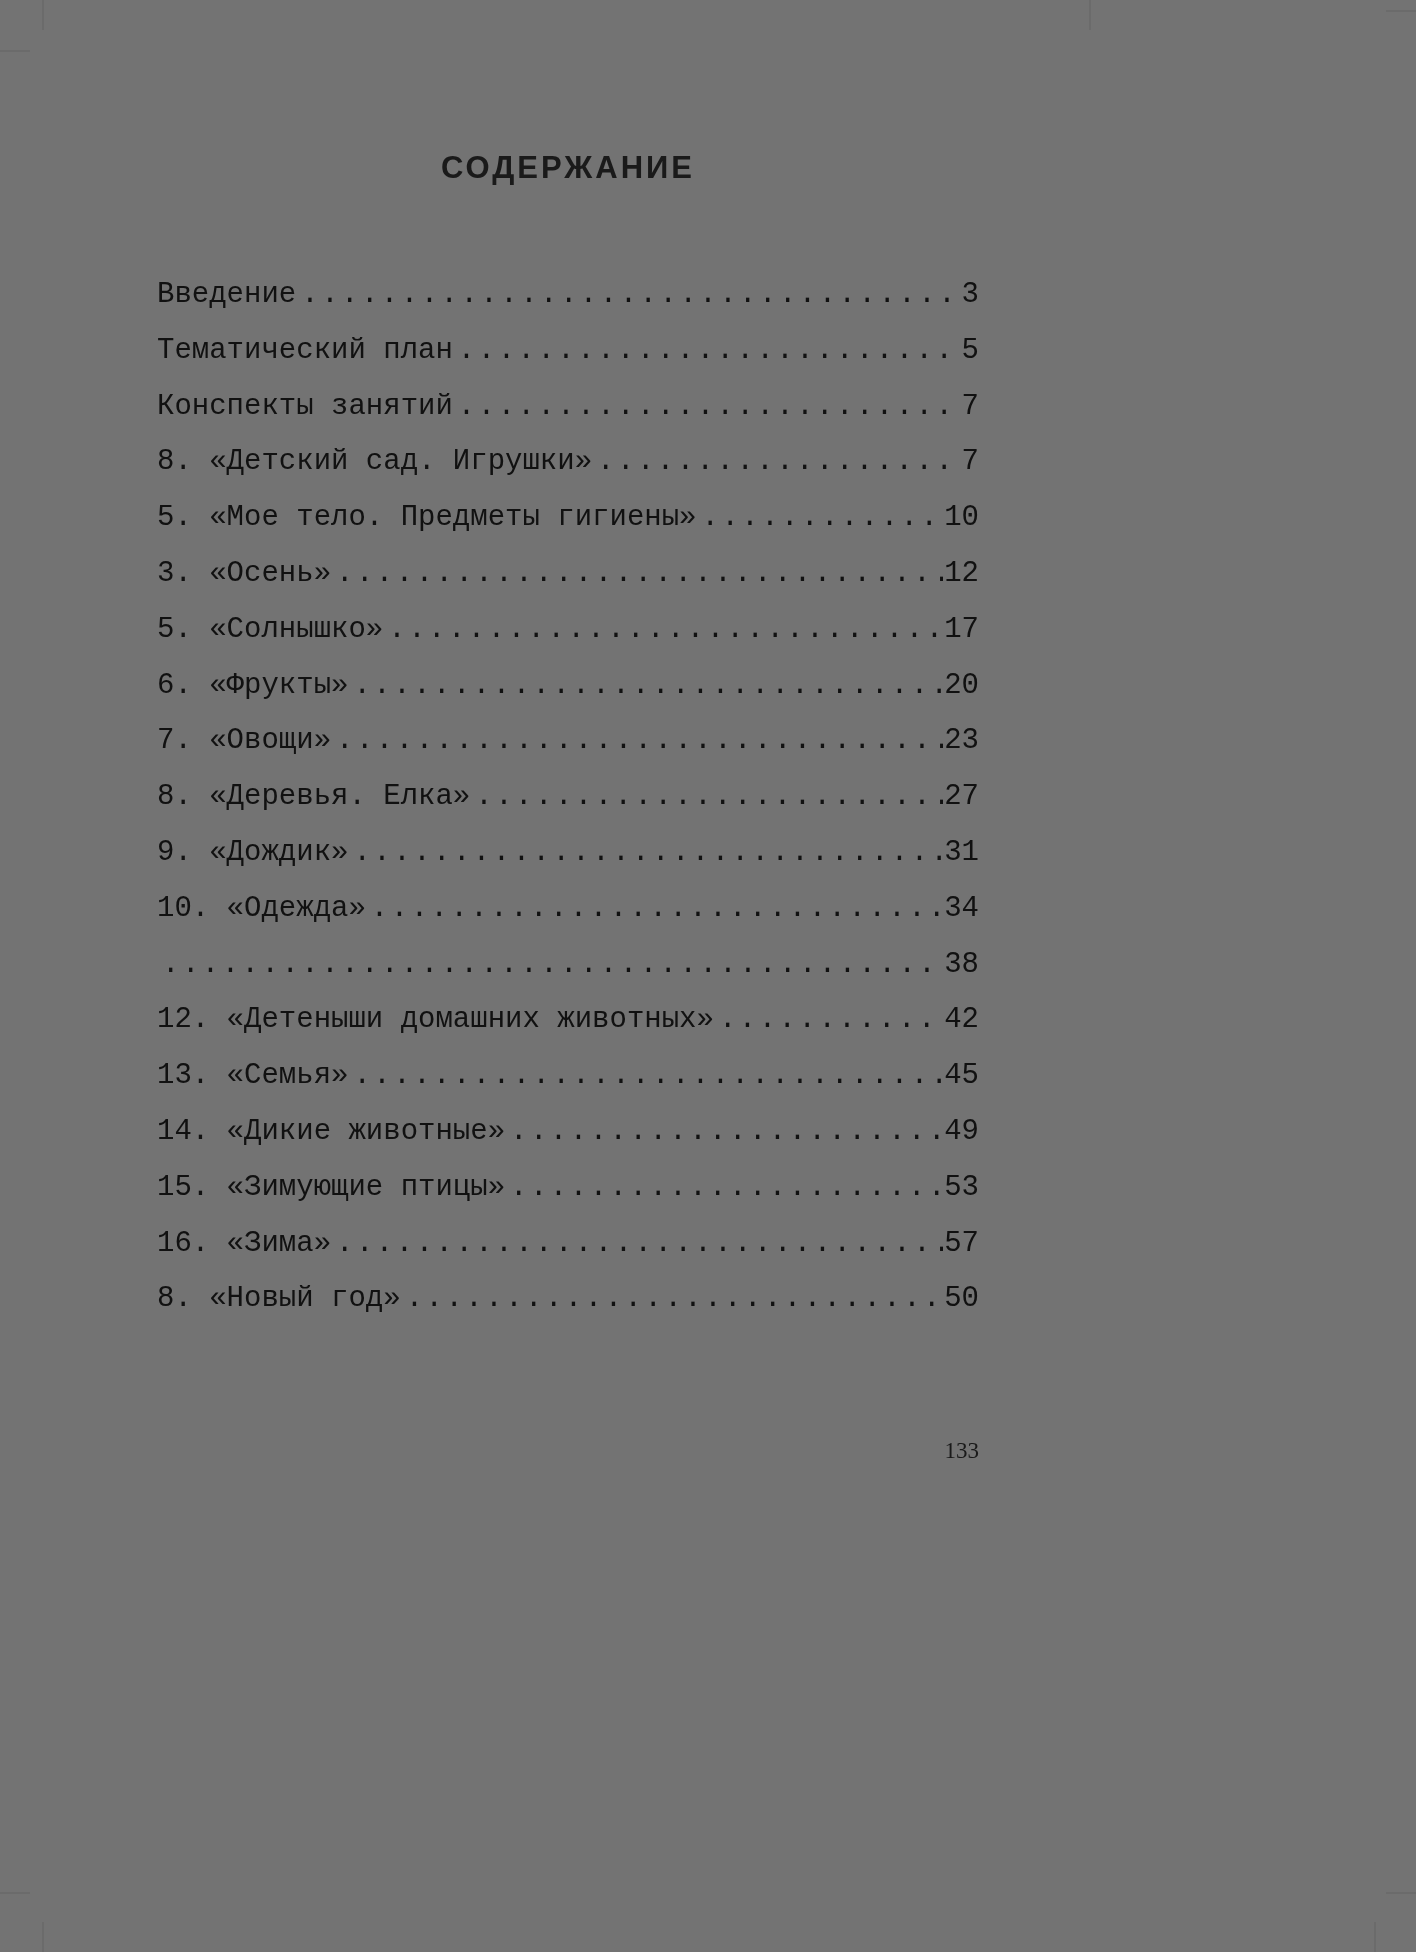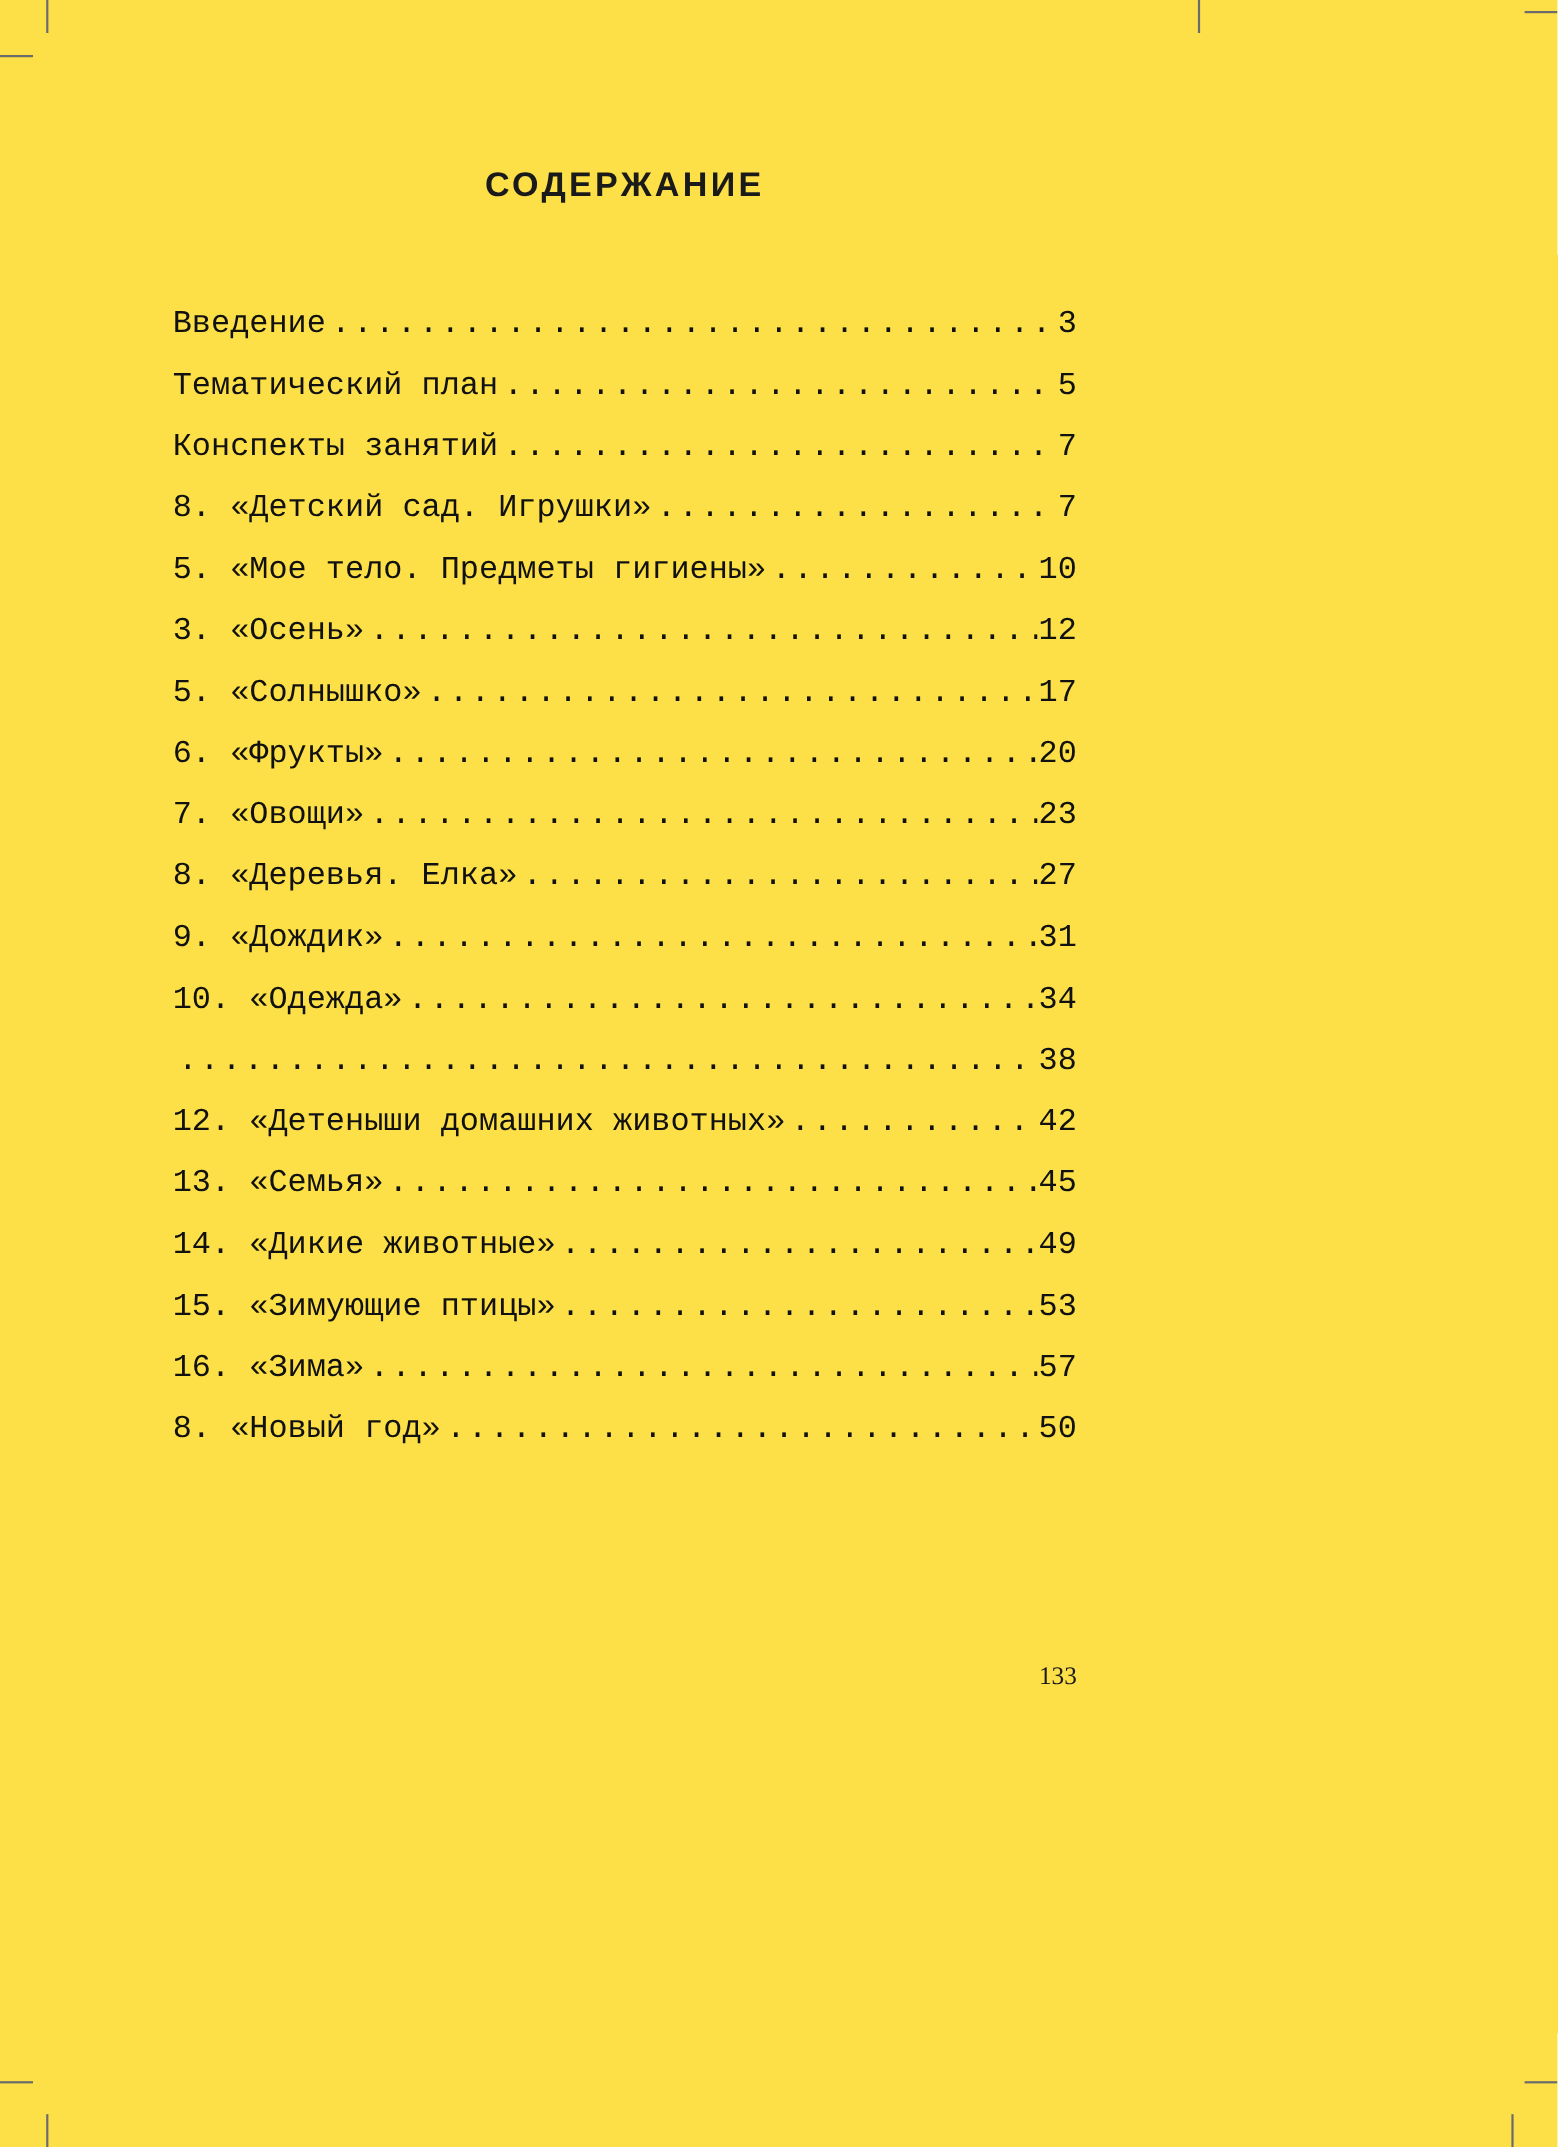--- a/index.html
+++ b/index.html
@@ -4,21 +4,21 @@
 <style>
   html, body {
     margin: 0;
     padding: 0;
     background: #ffffff;
   }
   .page {
     position: relative;
     width: 1416px;
     height: 1952px;
-    background: #fde047;
+    background: #737373;
     overflow: hidden;
     font-family: "Liberation Serif", "DejaVu Serif", serif;
     color: #111111;
   }
   
   .crop {
     position: absolute;
     background: #6b6b6b;
   }
   .crop.v { width: 2px; height: 30px; }
@@ -67,21 +67,21 @@
   .toc-leader::after {
     content: "........................................................................................................................................................................................";
     letter-spacing: 2.5px;
   }
   .toc-page {
     white-space: nowrap;
     flex-shrink: 0;
   }
   .footer-page-number {
     position: absolute;
-    top: 1511px;
+    top: 1438px;
     right: 0;
     font-size: 23px;
     color: #1a1a1a;
   }
 </style>
 </head>
 <body>
 
 <div class="page">
 

